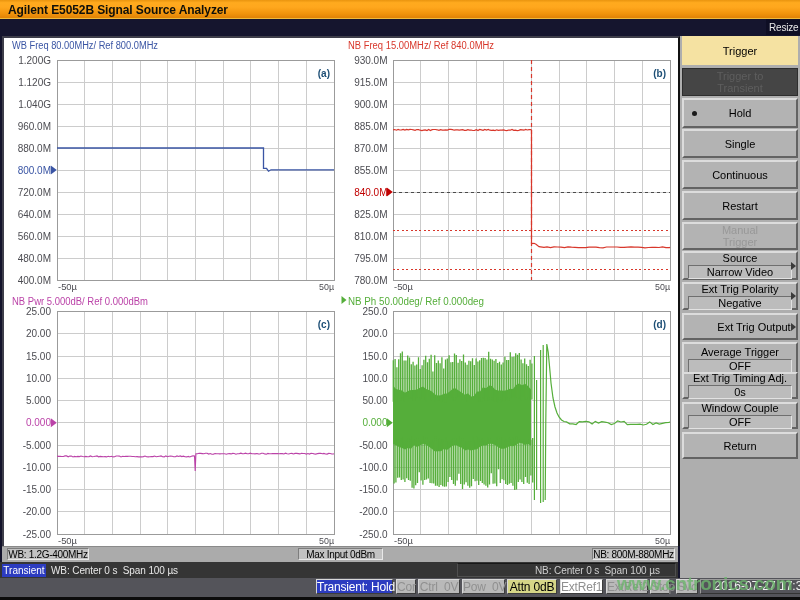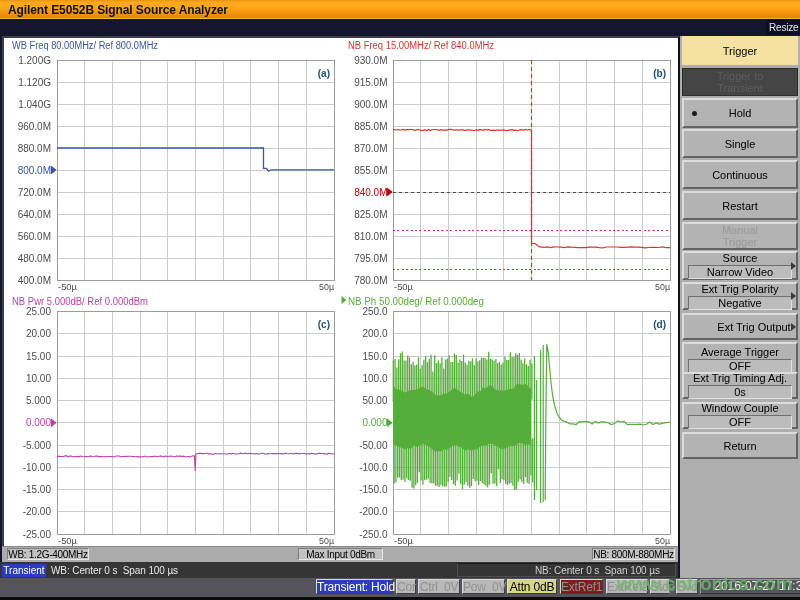--- a/index.html
+++ b/index.html
@@ -175,18 +175,18 @@
 <div class="abs" style="left:2px;top:563.5px;width:44px;height:13px;background:#2c3cc0;color:#fff;font-size:10px;line-height:13px;text-align:center;z-index:5">Transient</div>
 <div class="abs r2t" style="left:51px;">WB: Center 0 s&nbsp; Span 100 µs</div>
 <div class="abs" style="left:457px;top:562.5px;width:219px;height:14px;border:1px solid #4f4f4f;border-top-color:#181818;box-sizing:border-box;z-index:5"></div>
 <div class="abs r2t" style="left:535px;color:#cfcfcf;z-index:6">NB: Center 0 s&nbsp; Span 100 µs</div>
 <div class="abs" style="left:0;top:578px;width:800px;height:19px;background:#54545a;z-index:4"></div>
 <div class="abs r3" style="left:316px;width:77px;background:#2c3cc0;color:#fff">Transient: Hold</div>
 <div class="abs r3" style="left:396px;width:20px;background:#b9b9b9;color:#909090">Cor</div>
 <div class="abs r3" style="left:418px;width:42px;background:#b9b9b9;color:#909090">Ctrl&nbsp;&nbsp;0V</div>
 <div class="abs r3" style="left:462px;width:43px;background:#b9b9b9;color:#909090">Pow&nbsp;&nbsp;0V</div>
 <div class="abs r3" style="left:507px;width:50px;background:#d6d687;color:#000">Attn 0dB</div>
-<div class="abs r3" style="left:560px;width:43px;background:#7f1d1d;color:#909090">ExtRef1</div>
+<div class="abs r3" style="left:560px;width:43px;background:#ffffff;color:#909090">ExtRef1</div>
 <div class="abs r3" style="left:606px;width:42px;background:#b9b9b9;color:#909090">ExtRef2</div>
 <div class="abs r3" style="left:650px;width:20px;background:#b9b9b9;color:#909090">Stop</div>
 <div class="abs r3" style="left:676px;width:22px;background:#b9b9b9;color:#909090">Svc</div>
 <div class="abs" style="left:700px;top:579px;width:110px;height:15px;border:1px solid #9a9a9a;border-bottom-color:#333;border-right-color:#333;box-sizing:border-box;color:#f0f0f0;font-size:12px;line-height:13px;text-align:right;z-index:5">2016-07-27 17:37</div>
 <div class="abs" style="left:0;top:597px;width:800px;height:3px;background:#0c0c0c;z-index:6"></div>
 <div class="abs" style="left:617px;top:573px;font-size:19px;font-weight:bold;color:#6db66d;opacity:0.8;letter-spacing:-0.2px;z-index:9">www.cntronics.com</div>
 </body></html>

